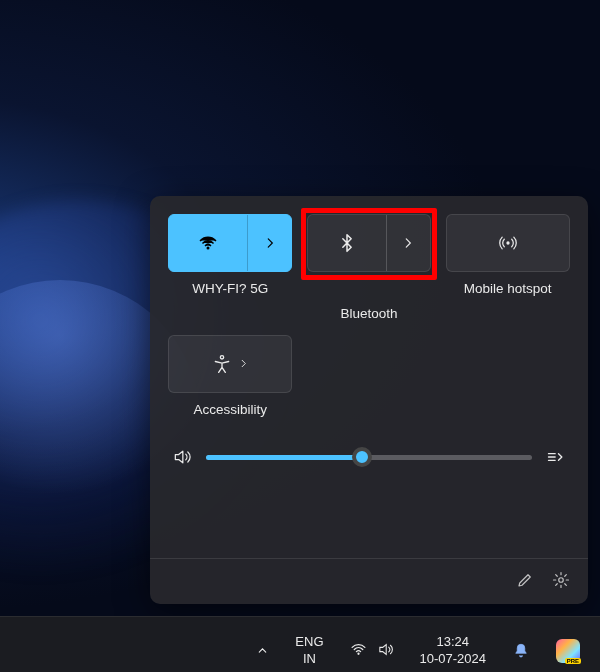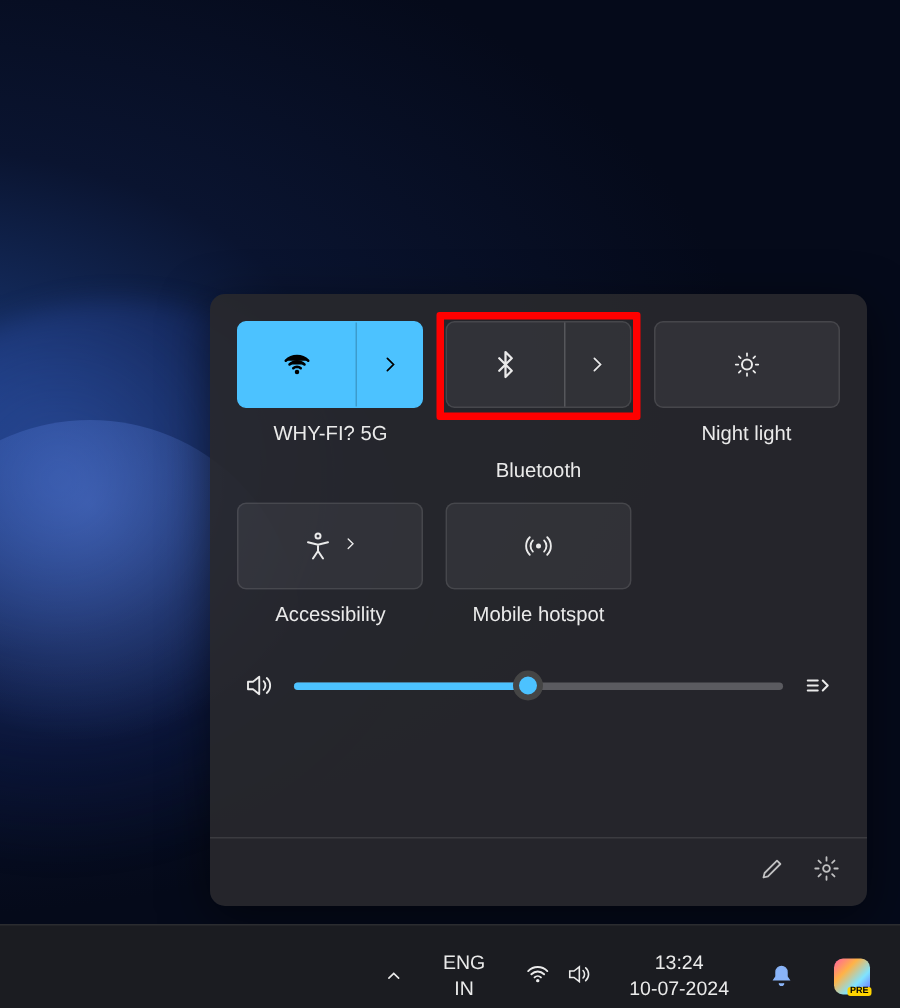--- a/index.html
+++ b/index.html
@@ -19,21 +19,21 @@
       border-radius: 50%;
     }
     .bloom2 {
       position: absolute; left: -80px; top: 280px;
       width: 280px; height: 280px;
       background: radial-gradient(circle at 50% 20%, rgba(100,140,240,0.4), transparent 60%);
       border-radius: 50%;
     }
     .qs-panel {
       position: absolute;
-      left: 140px; top: 196px;
+      left: 150px; top: 196px;
       width: 438px; height: 408px;
       background: rgba(40,40,44,0.92);
       border-radius: 10px;
       padding: 18px;
       box-shadow: 0 8px 32px rgba(0,0,0,0.5);
     }
     .tiles {
       display: grid;
       grid-template-columns: repeat(3, 1fr);
       gap: 14px;
@@ -164,61 +164,50 @@
           <svg viewBox="0 0 24 24">
               <path d="M9 5l7 7-7 7" stroke-linecap="round"></path>
             </svg>
         </div>
       </div>
       <div class="tile-label">Bluetooth</div>
       <div class="highlight-red" style="left:-6px; top:-6px; width:136px; height:72px;"></div>
     </div>
 
 
-    <div class="tile-wrap">
-      <div class="tile">
-        <span class="icon">
-          <svg viewBox="0 0 24 24">
-              <circle cx="12" cy="12" r="4" stroke-width="1.6"></circle>
-              <path d="M12 3v2M12 19v2M3 12h2M19 12h2M5.5 5.5l1.4 1.4M17.1 17.1l1.4 1.4M5.5 18.5l1.4-1.4M17.1 6.9l1.4-1.4" stroke-width="1.4" stroke-linecap="round"></path>
-            </svg>
-        </span>
-      </div>
-      <div class="tile-label">Night light</div>
-    </div>
-
-    <div class="tile-wrap">
-      <div class="tile">
-        <div class="acc-combo">
-          <span class="icon">
-            <svg viewBox="0 0 24 24">
-                <circle cx="12" cy="4" r="2" stroke-width="1.6"></circle>
-                <path d="M4 9l8 2 8-2M12 11v5m0 0l-4 6m4-6l4 6" stroke-width="1.6" stroke-linecap="round"></path>
-              </svg>
-          </span>
-          <span class="chev">
-            <svg viewBox="0 0 24 24">
-                <path d="M9 5l7 7-7 7" stroke-linecap="round"></path>
-              </svg>
-          </span>
-        </div>
-      </div>
-      <div class="tile-label">Accessibility</div>
-    </div>
 
     <div class="tile-wrap">
       <div class="tile">
         <span class="icon">
           <svg viewBox="0 0 24 24">
               <circle cx="12" cy="12" r="2" fill="#eaeaea" stroke="none"></circle>
               <path d="M7.5 7.5a6.4 6.4 0 000 9M16.5 7.5a6.4 6.4 0 010 9M5 5a9.9 9.9 0 000 14M19 5a9.9 9.9 0 010 14" stroke-width="1.5" stroke-linecap="round"></path>
             </svg>
         </span>
       </div>
       <div class="tile-label">Mobile hotspot</div>
+    </div>
+
+    <div class="tile-wrap">
+      <div class="tile">
+        <div class="acc-combo">
+          <span class="icon">
+            <svg viewBox="0 0 24 24">
+                <circle cx="12" cy="4" r="2" stroke-width="1.6"></circle>
+                <path d="M4 9l8 2 8-2M12 11v5m0 0l-4 6m4-6l4 6" stroke-width="1.6" stroke-linecap="round"></path>
+              </svg>
+          </span>
+          <span class="chev">
+            <svg viewBox="0 0 24 24">
+                <path d="M9 5l7 7-7 7" stroke-linecap="round"></path>
+              </svg>
+          </span>
+        </div>
+      </div>
+      <div class="tile-label">Accessibility</div>
     </div>
 
   </div>
 
   <div class="slider-row">
     <span class="icon">
       <svg viewBox="0 0 24 24">
           <path d="M4 9v6h4l5 4V5L8 9H4z" stroke-width="1.5" stroke-linejoin="round"></path>
           <path d="M16.5 8.5a5 5 0 010 7M19 6a8 8 0 010 12" stroke-width="1.5" stroke-linecap="round"></path>
         </svg>

